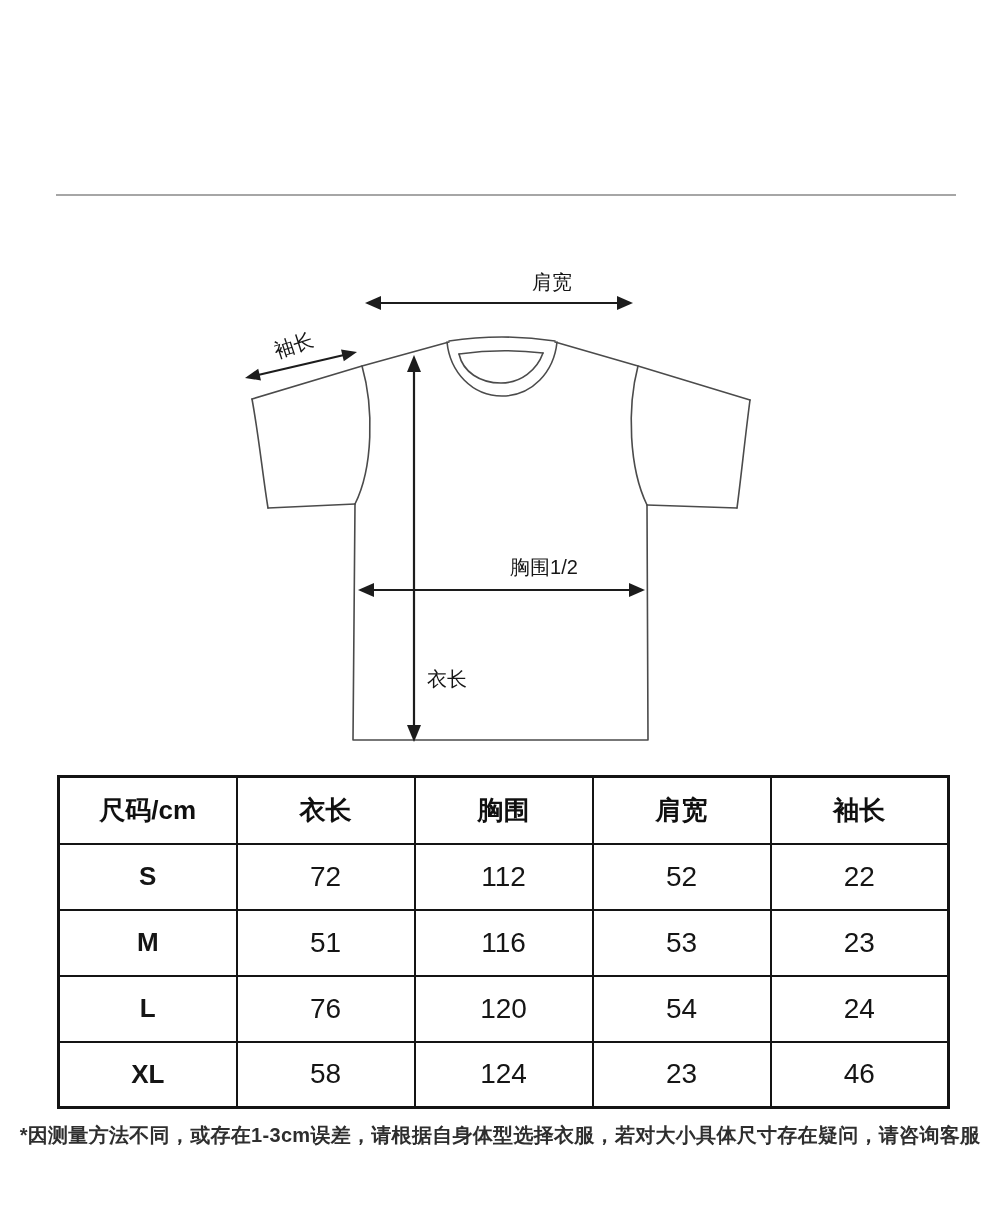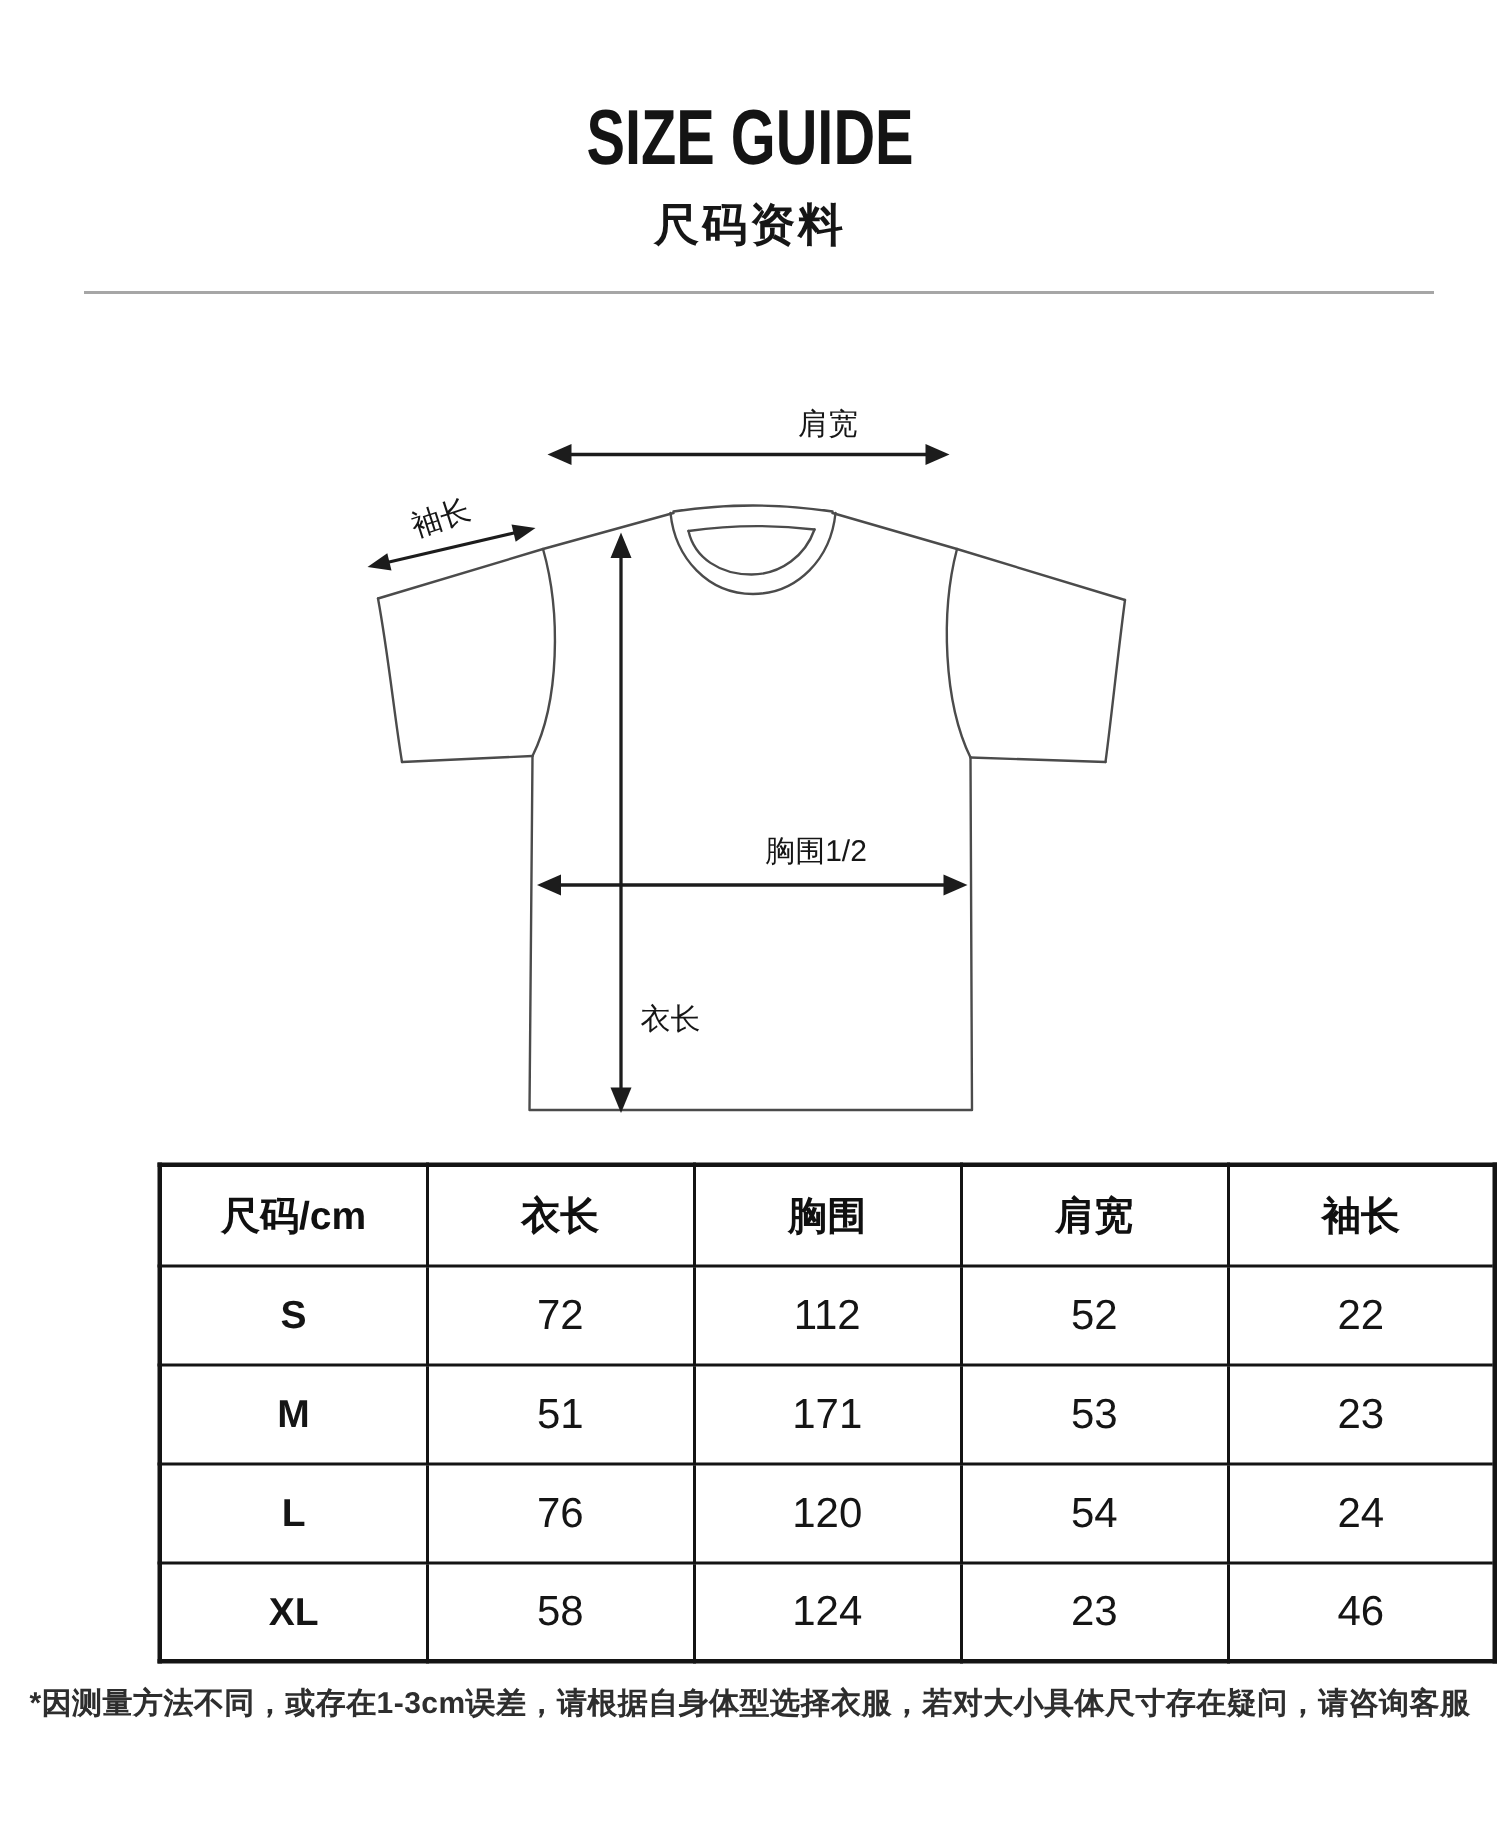--- a/index.html
+++ b/index.html
@@ -57,21 +57,20 @@
 
   
   .size-table {
     position: absolute;
     left: 57px;
     top: 775px;
     width: 893px;
     border-collapse: collapse;
     table-layout: fixed;
     border: 3px solid #141414;
-    margin-left: 48px;
   }
   .size-table th, .size-table td {
     border: 2px solid #141414;
     text-align: center;
     vertical-align: middle;
     background: #ffffff;
   }
   .size-table th {
     height: 67px;
     font-size: 26px;
@@ -92,24 +91,20 @@
     font-weight: 600;
     color: #2e2e2e;
     letter-spacing: 0.3px;
   }
 </style>
 </head>
 <body>
 
 <div class="page">
 
-  <div class="header">
-    <div class="title">SIZE GUIDE</div>
-    <div class="subtitle">尺码资料</div>
-  </div>
   <div class="divider"></div>
 
   <svg class="diagram" width="540" height="500" viewBox="230 255 540 500" xmlns="http://www.w3.org/2000/svg">
 
     <g>
 
       <path class="shirt-line" d="M449,341 Q502,333 555,341"></path>
       <path class="shirt-line" d="M447,342 C450,372 472,396 502,396 C532,396 554,372 557,342"></path>
       <path class="shirt-line" d="M459,354 Q501,348 543,353"></path>
       <path class="shirt-line" d="M459,354 C463,372 480,383 501,383 C521,383 537,370 543,353"></path>
@@ -171,21 +166,21 @@
       <tr>
         <td class="size-cell">S</td>
         <td>72</td>
         <td>112</td>
         <td>52</td>
         <td>22</td>
       </tr>
       <tr>
         <td class="size-cell">M</td>
         <td>51</td>
-        <td>171</td>
+        <td>116</td>
         <td>53</td>
         <td>23</td>
       </tr>
       <tr>
         <td class="size-cell">L</td>
         <td>76</td>
         <td>120</td>
         <td>54</td>
         <td>24</td>
       </tr>

